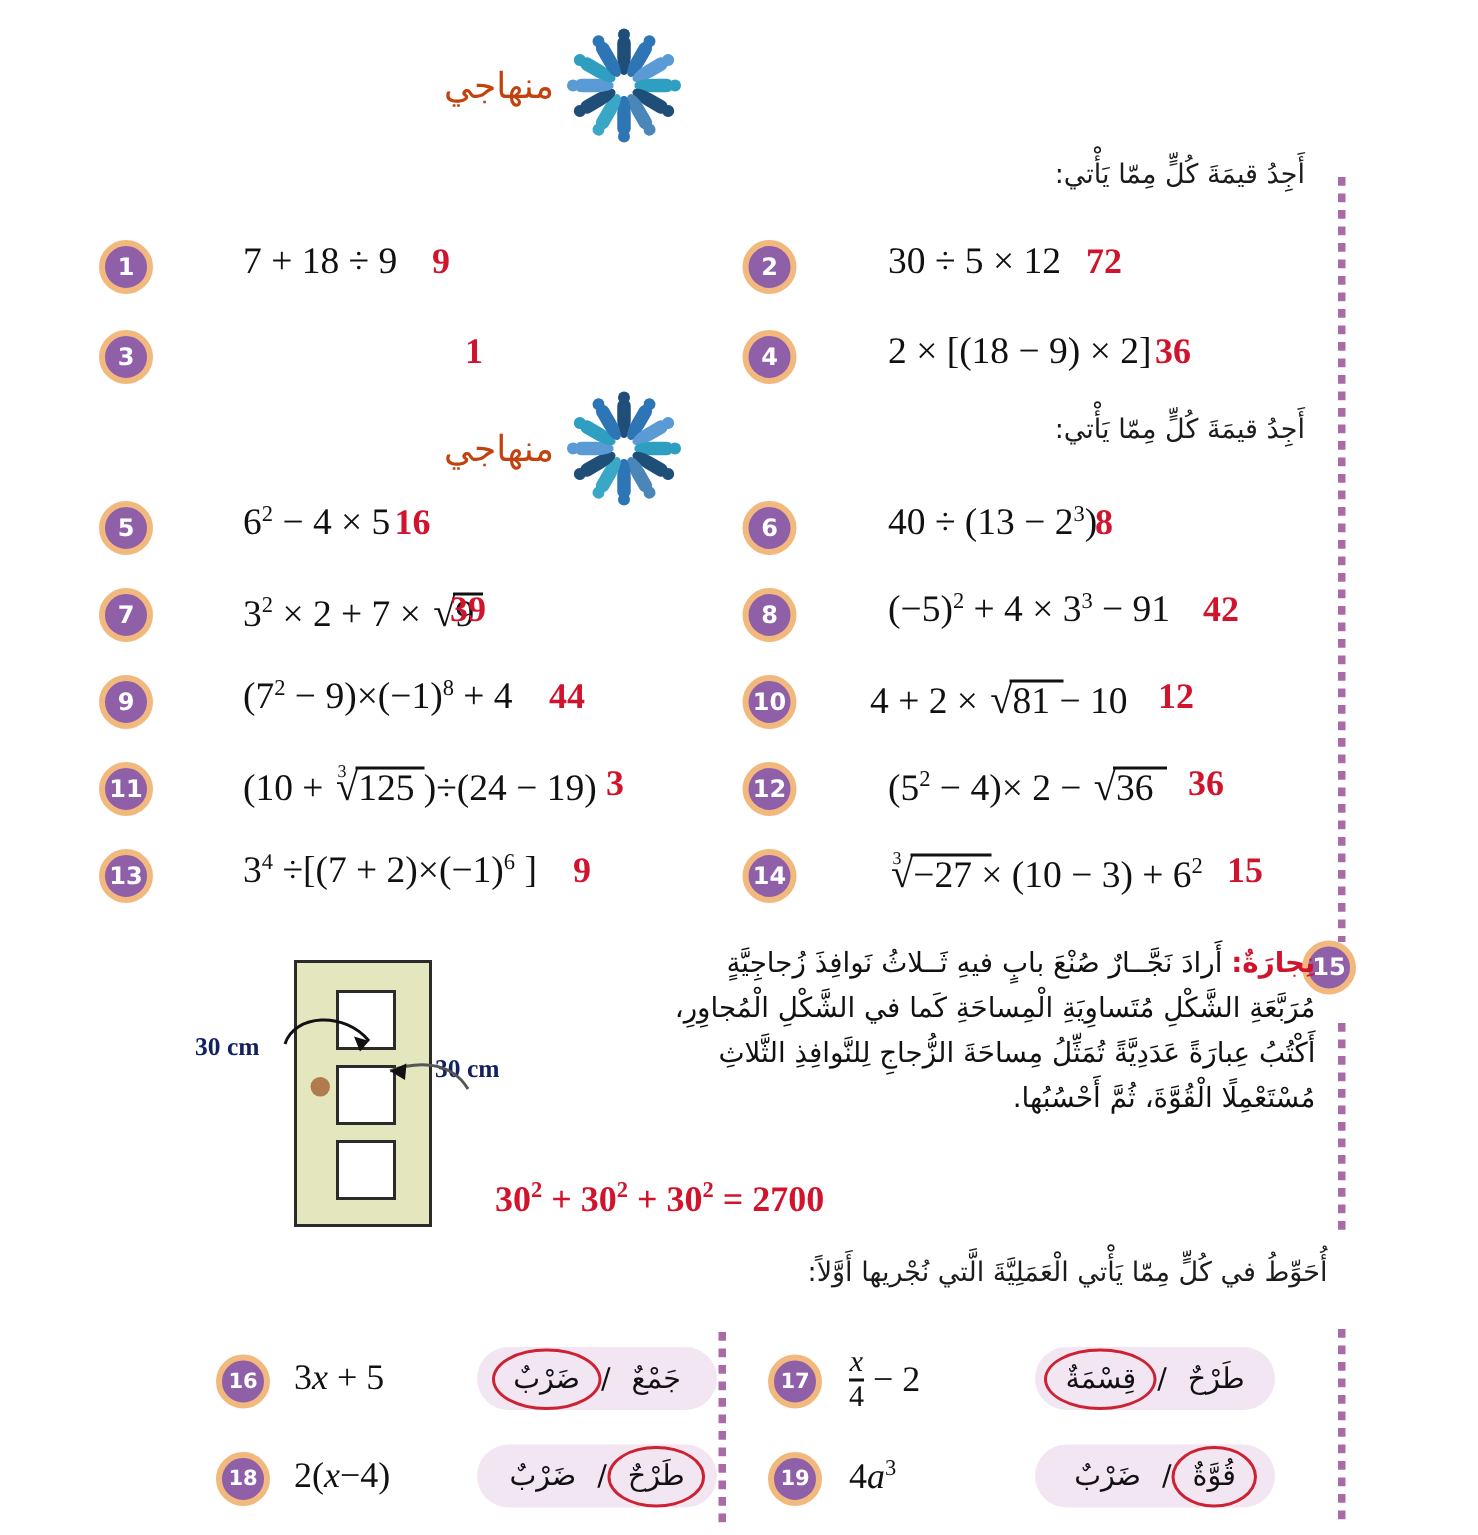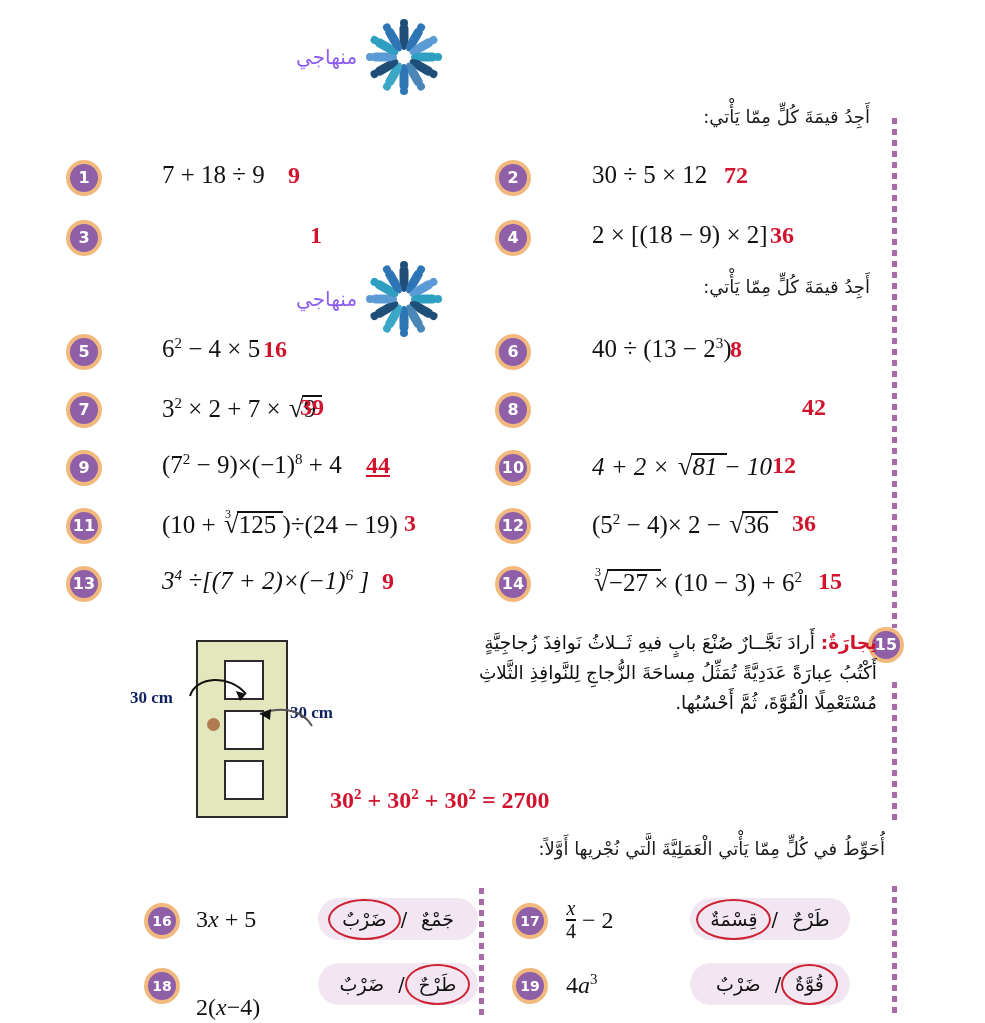--- a/index.html
+++ b/index.html
@@ -57,21 +57,21 @@
     background:#2a3566;transform:rotate(-32deg);border-radius:2px;
   }
   .banner .thumb{
     position:absolute;left:48px;top:38px;width:22px;height:14px;
     background:#f3bda8;border-radius:10px;transform:rotate(6deg);
   }
 
   
   .logo{position:absolute;display:flex;align-items:center;gap:10px;}
   .logo .word{
-    font-family:"DejaVu Sans", sans-serif;font-size:20px;color:#8b5cf6;
+    font-family:"DejaVu Sans", sans-serif;font-size:24px;color:#c2410c;
     direction:rtl;letter-spacing:-1px;text-align:center;
   }
   .logo .ring{position:relative;width:74px;height:74px;}
   .logo .ring i{
     position:absolute;left:50%;top:50%;width:9px;height:26px;display:block;
     border-radius:5px 5px 50% 50%;
   }
   .logo .ring b{
     position:absolute;left:50%;top:50%;width:8px;height:8px;border-radius:50%;display:block;
   }
@@ -262,53 +262,55 @@
 
   <div class="badge" style="left:495px;top:334px;">6</div>
   <div class="expr" style="left:548px;top:335px;">40 ÷ (13 − 2<sup>3</sup>)</div>
   <div class="ans" style="left:730px;top:336px;">8</div>
 
   <div class="badge" style="left:66px;top:392px;">7</div>
   <div class="expr" style="left:118px;top:393px;">3<sup>2</sup> × 2 + 7 × <span class="rad"><span class="sym">√</span><span class="bar" style="width:20px;"></span>9</span></div>
   <div class="ans" style="left:300px;top:394px;">39</div>
 
   <div class="badge" style="left:495px;top:392px;">8</div>
+  <div class="expr" style="left:548px;top:393px;">(−5)<sup>2</sup> + 4 × 3<sup>3</sup> − 91</div>
   <div class="ans" style="left:802px;top:394px;">42</div>
 
   <div class="badge" style="left:66px;top:450px;">9</div>
   <div class="expr" style="left:118px;top:451px;">(7<sup>2</sup> − 9)×(−1)<sup>8</sup> + 4</div>
-  <div class="ans" style="left:366px;top:452px;text-decoration:underline;">44</div>
+  <div class="ans" style="left:366px;top:452px;">44</div>
 
   <div class="badge" style="left:495px;top:450px;">10</div>
-  <div class="expr" style="left:548px;top:451px;font-style:italic;">4 + 2 × <span class="rad"><span class="sym">√</span><span class="bar" style="width:36px;"></span>81</span> − 10</div>
+  <div class="expr" style="left:536px;top:451px;">4 + 2 × <span class="rad"><span class="sym">√</span><span class="bar" style="width:36px;"></span>81</span> − 10</div>
   <div class="ans" style="left:772px;top:452px;">12</div>
 
   <div class="badge" style="left:66px;top:508px;">11</div>
   <div class="expr" style="left:118px;top:509px;">(10 + <span class="rad"><span class="idx">3</span><span class="sym">√</span><span class="bar" style="width:46px;"></span>125</span> )÷(24 − 19)</div>
   <div class="ans" style="left:404px;top:510px;">3</div>
 
   <div class="badge" style="left:495px;top:508px;">12</div>
   <div class="expr" style="left:548px;top:509px;">(5<sup>2</sup> − 4)× 2 − <span class="rad"><span class="sym">√</span><span class="bar" style="width:36px;"></span>36</span></div>
   <div class="ans" style="left:792px;top:510px;">36</div>
 
   <div class="badge" style="left:66px;top:566px;">13</div>
-  <div class="expr" style="left:118px;top:567px;font-style:italic;">3<sup>4</sup> ÷[(7 + 2)×(−1)<sup>6</sup> ]</div>
+  <div class="expr" style="left:118px;top:567px;">3<sup>4</sup> ÷[(7 + 2)×(−1)<sup>6</sup> ]</div>
   <div class="ans" style="left:382px;top:568px;">9</div>
 
   <div class="badge" style="left:495px;top:566px;">14</div>
   <div class="expr" style="left:548px;top:567px;"><span class="rad"><span class="idx">3</span><span class="sym">√</span><span class="bar" style="width:54px;"></span>−27</span> × (10 − 3) + 6<sup>2</sup></div>
   <div class="ans" style="left:818px;top:568px;">15</div>
 
   <div class="badge" style="left:868px;top:627px;">15</div>
 
   <div class="wp" style="right:108px;top:628px;width:500px;">
     <div>
       <span class="kw">نِجارَةٌ:</span>
       <span>أَرادَ نَجَّــارٌ صُنْعَ بابٍ فيهِ ثَــلاثُ نَوافِذَ زُجاجِيَّةٍ</span>
     </div>
+    <div>مُرَبَّعَةِ الشَّكْلِ مُتَساوِيَةِ الْمِساحَةِ كَما في الشَّكْلِ الْمُجاوِرِ،</div>
     <div>أَكْتُبُ عِبارَةً عَدَدِيَّةً تُمَثِّلُ مِساحَةَ الزُّجاجِ لِلنَّوافِذِ الثَّلاثِ</div>
     <div>مُسْتَعْمِلًا الْقُوَّةَ، ثُمَّ أَحْسُبُها.</div>
   </div>
 
   <div class="wp-ans" style="left:330px;top:786px;">
     <span>30<sup>2</sup></span> +
     <span>30<sup>2</sup></span> +
     <span>30<sup>2</sup></span> =
     <span>2700</span>
   </div>
@@ -342,21 +344,21 @@
   <div class="q-expr" style="left:566px;top:900px;">
     <span class="frac"><span class="num">x</span><span class="den">4</span></span> − 2
   </div>
   <div class="pill" style="left:690px;top:898px;width:160px;">
     <span class="opt">طَرْحٌ</span>
     <span class="sep">/</span>
     <span class="opt circled">قِسْمَةٌ</span>
   </div>
 
   <div class="badge small" style="left:144px;top:968px;">18</div>
-  <div class="q-expr" style="left:196px;top:994px;">2(<i>x</i>−4)</div>
+  <div class="q-expr" style="left:196px;top:971px;">2(<i>x</i>−4)</div>
   <div class="pill" style="left:318px;top:963px;width:160px;">
     <span class="opt circled">طَرْحٌ</span>
     <span class="sep">/</span>
     <span class="opt">ضَرْبٌ</span>
   </div>
 
   <div class="badge small" style="left:512px;top:968px;">19</div>
   <div class="q-expr" style="left:566px;top:971px;">4<i>a</i><sup>3</sup></div>
   <div class="pill" style="left:690px;top:963px;width:160px;">
     <span class="opt circled">قُوَّةٌ</span>

